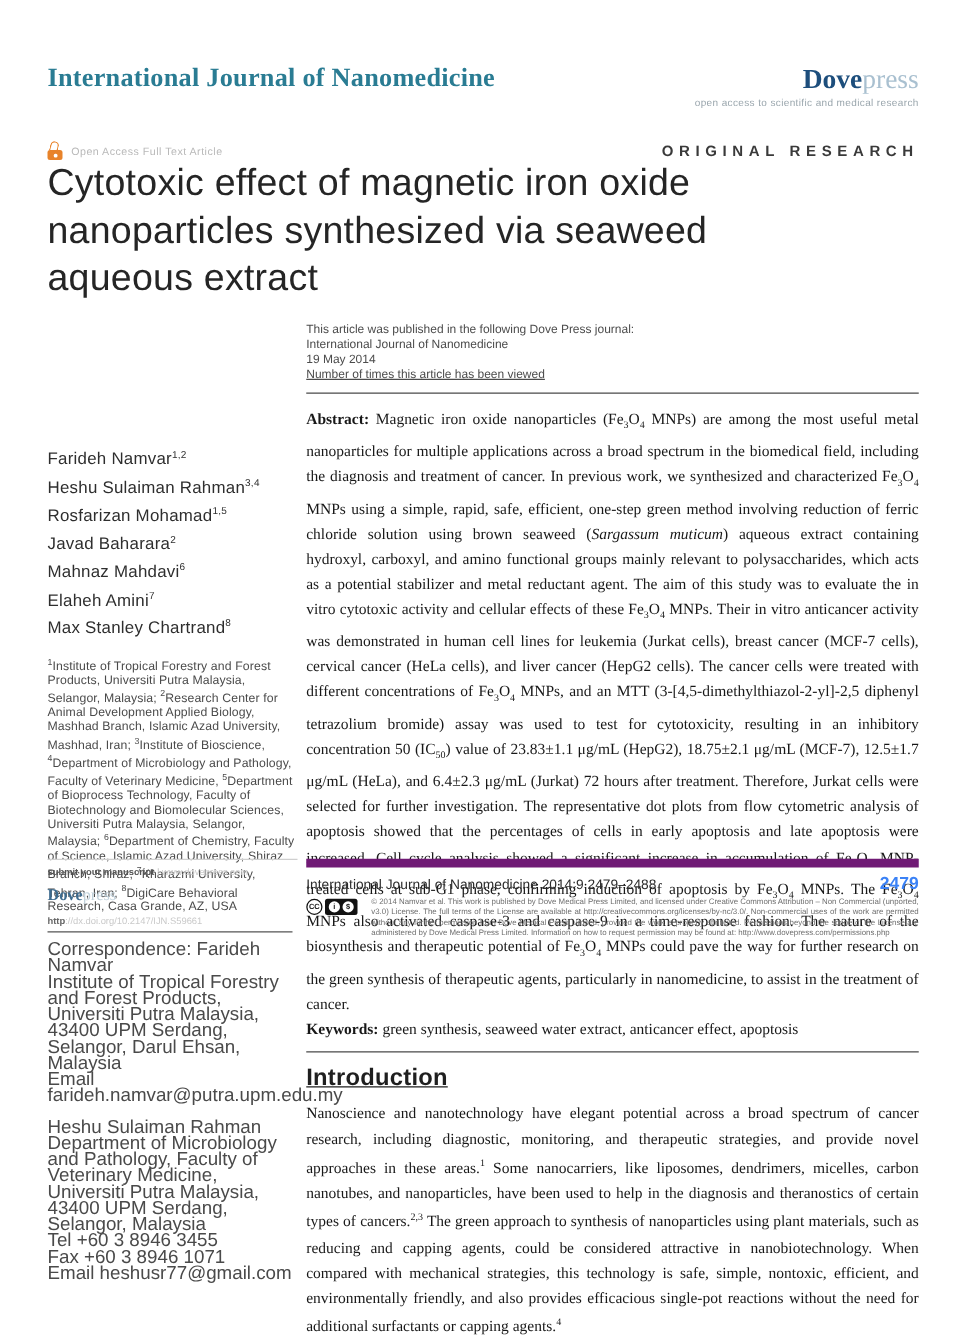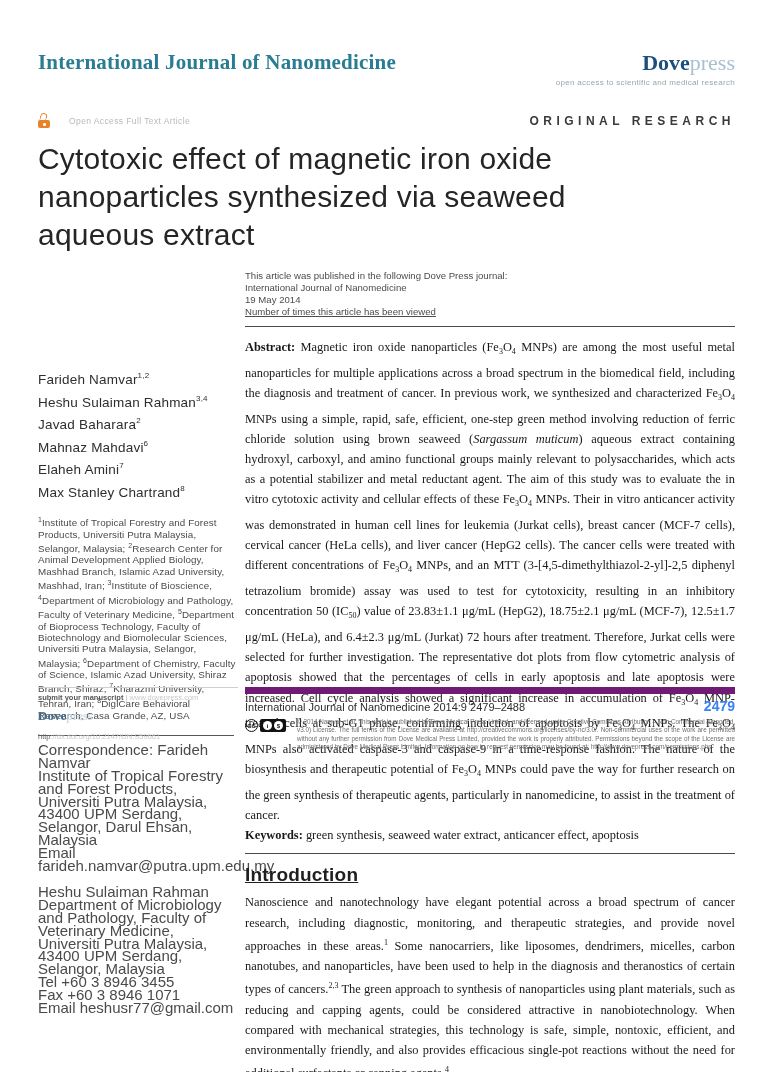--- a/index.html
+++ b/index.html
@@ -10,25 +10,25 @@
   
   .masthead { display:flex; justify-content:space-between; align-items:flex-start; }
   .journal-name { font-family:"Liberation Serif", serif; font-weight:bold; font-size:21px; color:#2a7c93; letter-spacing:0.2px; }
   .brand { text-align:right; }
   .brand-word { font-family:"Liberation Serif", serif; font-size:22px; }
   .brand-word .dove { color:#1d4e7c; font-weight:bold; }
   .brand-word .press { color:#a9c0d0; font-weight:normal; }
   .brand-tagline { font-size:8px; color:#9aa6ad; margin-top:2px; letter-spacing:0.3px; }
 
   .type-row { display:flex; justify-content:space-between; align-items:center; margin-top:26px; }
-  .oa { display:flex; align-items:center; gap:18px; }
+  .oa { display:flex; align-items:center; gap:6px; }
   .oa-label { font-size:8.5px; color:#b9b9b9; letter-spacing:0.4px; }
   .article-type { font-size:12px; font-weight:bold; color:#3a3a3a; letter-spacing:4.5px; }
 
-  .title { margin-top:12px; font-size:30px; line-height:38px; font-weight:300; color:#252525; letter-spacing:0.2px; max-width:560px; }
+  .title { font-size:30px; line-height:38px; font-weight:300; color:#252525; letter-spacing:0.2px; max-width:560px; }
 
   
   .cols { display:flex; margin-top:16px; }
   .col-left { width:200px; flex:0 0 200px; padding-top:64px; }
   .col-right { flex:1; margin-left:7px; }
 
   .authors { font-size:13.5px; line-height:19px; color:#2e2e2e; letter-spacing:0.2px;margin-top:32px; }
   .authors sup { font-size:8px; }
   .affiliations { margin-top:13px; font-size:9.8px; line-height:11.3px; color:#4a4a4a; letter-spacing:0.1px; }
   .affiliations sup { font-size:7px; }
@@ -51,21 +51,21 @@
   .footer { position:absolute; left:38px; right:33px; bottom:12px; display:flex; }
   .foot-left { width:200px; flex:0 0 200px; border-top:1px solid #cfcfcf; padding-top:5px; }
   .submit-line { font-size:7.5px; }
   .submit-line .s1 { font-weight:bold; color:#555; }
   .submit-line .sep { color:#bbb; }
   .submit-line .s2 { color:#c9c9c9; }
   .foot-brand { margin-top:6px; font-family:"Liberation Serif", serif; font-size:13px; }
   .foot-brand .dove { color:#3d6b8e; font-weight:bold; }
   .foot-brand .press { color:#c2d2dc; }
   .foot-doi { margin-top:8px; font-size:7.5px; }
-  .foot-doi .http { font-weight:normal; color:#666;text-align:center; }
+  .foot-doi .http { font-weight:bold; color:#666;text-align:center; }
   .foot-doi .rest { color:#c9c9c9; }
   .foot-right { flex:1; margin-left:7px; border-top:7px solid #701a75; padding-top:4px; }
   .cite-row { display:flex; justify-content:space-between; align-items:baseline; }
   .citation { font-size:11px; color:#2c2c2c; }
   .page-num { font-size:14px; font-weight:bold; color:#3b82f6; }
   .license-row { display:flex; margin-top:4px; gap:6px; }
   .cc-badges { flex:0 0 46px; display:flex; align-items:flex-start; gap:2px; padding-top:1px; }
   .cc-circle { width:13px; height:13px; border:1.5px solid #111; border-radius:50%; font-size:6px; font-weight:bold; display:flex; align-items:center; justify-content:center; color:#111; }
   .cc-box { background:#111; border-radius:2px; height:13px; padding:1px 3px; display:flex; gap:2px; align-items:center; }
   .cc-dot { width:9px; height:9px; background:#fff; border-radius:50%; font-size:6px; font-weight:bold; color:#111; display:flex; align-items:center; justify-content:center; }
@@ -105,20 +105,21 @@
   </div>
 
   <h1 class="title">Cytotoxic effect of magnetic iron oxide nanoparticles synthesized via seaweed aqueous extract</h1>
 
   <div class="cols">
 
     <div class="col-left">
       <div class="authors">
         <div>Farideh Namvar<sup>1,2</sup></div>
         <div>Heshu Sulaiman Rahman<sup>3,4</sup></div>
+        <div>Rosfarizan Mohamad<sup>1,5</sup></div>
         <div>Javad Baharara<sup>2</sup></div>
         <div>Mahnaz Mahdavi<sup>6</sup></div>
         <div>Elaheh Amini<sup>7</sup></div>
         <div>Max Stanley Chartrand<sup>8</sup></div>
       </div>
       <div class="affiliations"><sup>1</sup>Institute of Tropical Forestry and Forest Products, Universiti Putra Malaysia, Selangor, Malaysia; <sup>2</sup>Research Center for Animal Development Applied Biology, Mashhad Branch, Islamic Azad University, Mashhad, Iran; <sup>3</sup>Institute of Bioscience, <sup>4</sup>Department of Microbiology and Pathology, Faculty of Veterinary Medicine, <sup>5</sup>Department of Bioprocess Technology, Faculty of Biotechnology and Biomolecular Sciences, Universiti Putra Malaysia, Selangor, Malaysia; <sup>6</sup>Department of Chemistry, Faculty of Science, Islamic Azad University, Shiraz Branch, Shiraz, <sup>7</sup>Kharazmi University, Tehran, Iran; <sup>8</sup>DigiCare Behavioral Research, Casa Grande, AZ, USA</div>
       <hr class="left-rule">
       <div class="contact">Correspondence: Farideh Namvar
 Institute of Tropical Forestry and Forest Products, Universiti Putra Malaysia, 43400 UPM Serdang, Selangor, Darul Ehsan, Malaysia
 Email farideh.namvar@putra.upm.edu.my</div>

